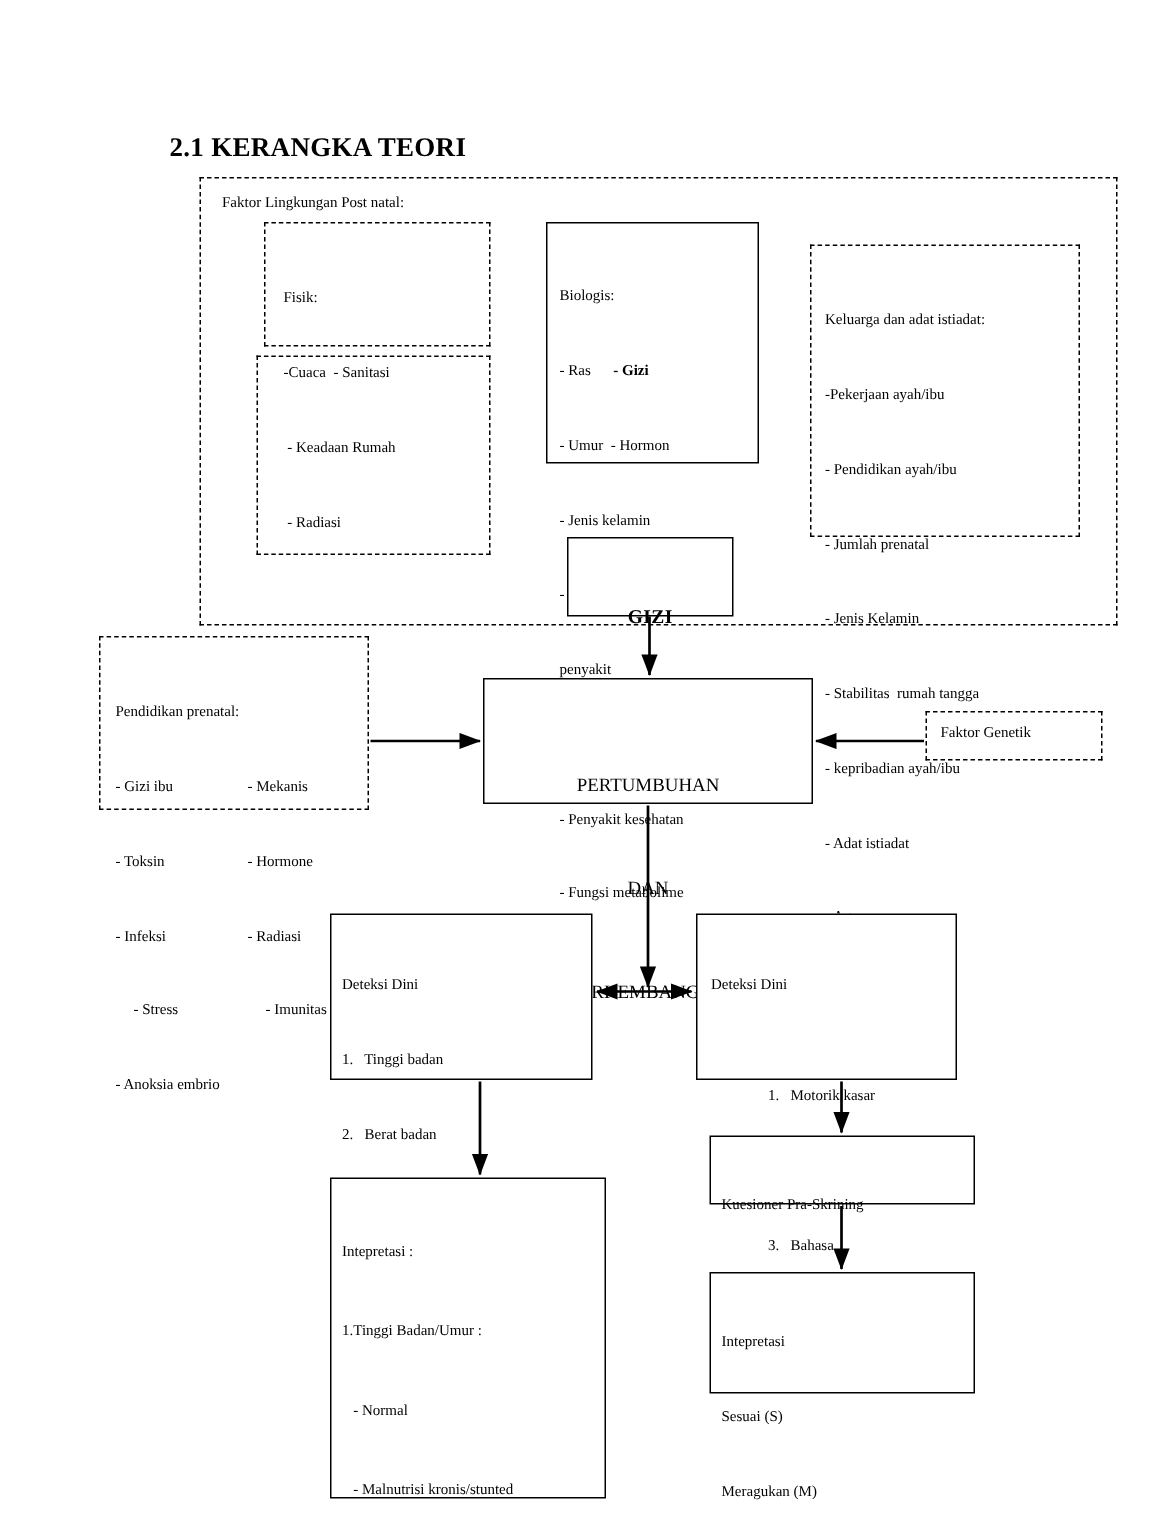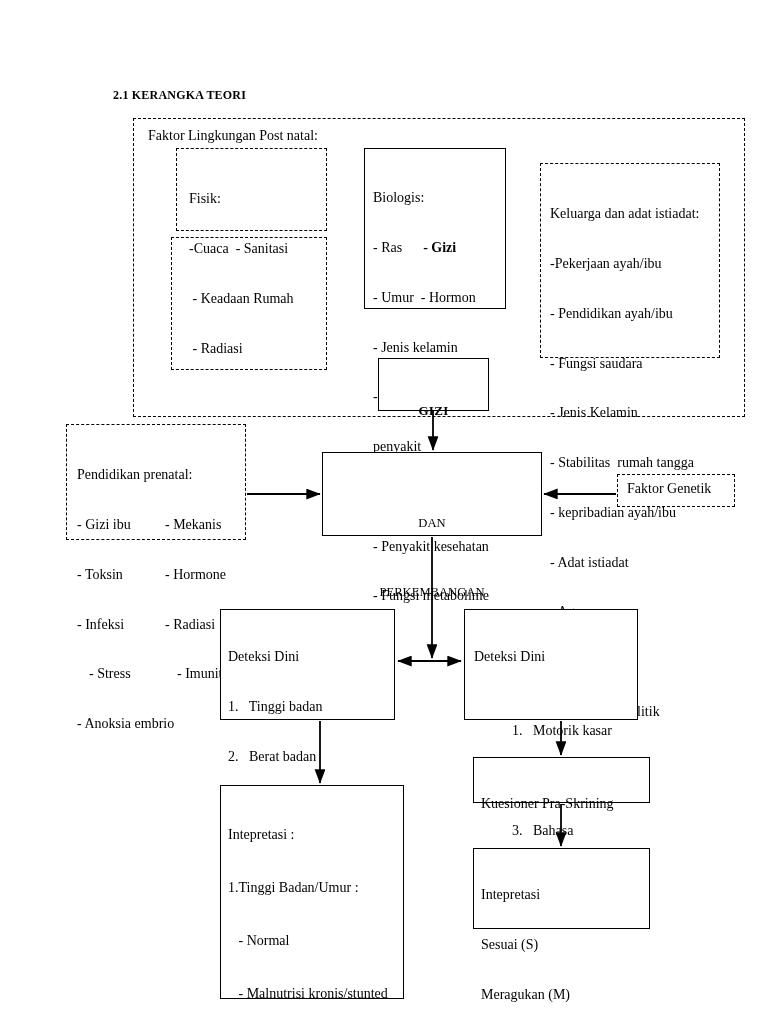--- a/index.html
+++ b/index.html
@@ -16,30 +16,30 @@
     position: relative;
     width: 768px;
     height: 1024px;
     background: #ffffff;
     overflow: hidden;
   }
   .abs { position: absolute; box-sizing: border-box; }
 
   .page-title {
     font-weight: bold;
-    font-size: 12px;
+    font-size: 18px;
     letter-spacing: 0.2px;
     white-space: nowrap;
   }
 
   .box-solid { border: 1.6px solid #000; background: #fff; }
   .box-dashed { border: 1.8px dashed #000; background: transparent; }
 
   .txt {
-    font-size: 14px;
+    font-size: 10px;
     line-height: 16.6px;
     white-space: pre;
   }
   .txt .b { font-weight: bold; }
 
   .center-txt {
     font-size: 12.6px;
     line-height: 18px;
     text-align: center;
     white-space: pre;
@@ -84,21 +84,21 @@
     <span class="line">- Penyakit kronis</span>
     <span class="line">- Penyakit kesehatan</span>
     <span class="line">- Fungsi metabolime</span>
   </div>
 
   <div class="abs box-dashed" style="left:540px; top:163px; width:180px; height:195px;"></div>
   <div class="abs txt" style="left:550px; top:173px;">
     <span class="line">Keluarga dan adat istiadat:</span>
     <span class="line">-Pekerjaan ayah/ibu</span>
     <span class="line">- Pendidikan ayah/ibu</span>
-    <span class="line">- Fungsi saudara</span>
+    <span class="line">- Jumlah prenatal</span>
     <span class="line">- Jenis Kelamin</span>
     <span class="line">- Stabilitas  rumah tangga</span>
     <span class="line">- kepribadian ayah/ibu</span>
     <span class="line">- Adat istiadat</span>
     <span class="line">- Agama</span>
     <span class="line">- Urbanisasi</span>
     <span class="line">- Kehidupan politik</span>
   </div>
 
   <div class="abs box-solid" style="left:378px; top:358px; width:111px; height:53px;"></div>
@@ -124,20 +124,21 @@
     </span>
     <span class="row" style="display:flex;">
       <span style="width:88px;margin-left:12px;">- Stress</span>
       <span>- Imunitas</span>
     </span>
     <span class="line">- Anoksia embrio</span>
   </div>
 
   <div class="abs box-solid" style="left:322px; top:452px; width:220px; height:84px;"></div>
   <div class="abs center-txt" style="left:322px; top:466px; width:220px; line-height:23px;">
+    <span class="line">PERTUMBUHAN</span>
     <span class="line">DAN</span>
     <span class="line">PERKEMBANGAN</span>
   </div>
 
   <div class="abs box-dashed" style="left:617px; top:474px; width:118px; height:33px;"></div>
   <div class="abs txt" style="left:627px; top:481px;">Faktor Genetik</div>
 
   <div class="abs box-solid" style="left:220px; top:609px; width:175px; height:111px;"></div>
   <div class="abs txt" style="left:228px; top:616px;">
     <span class="line">Deteksi Dini</span>

